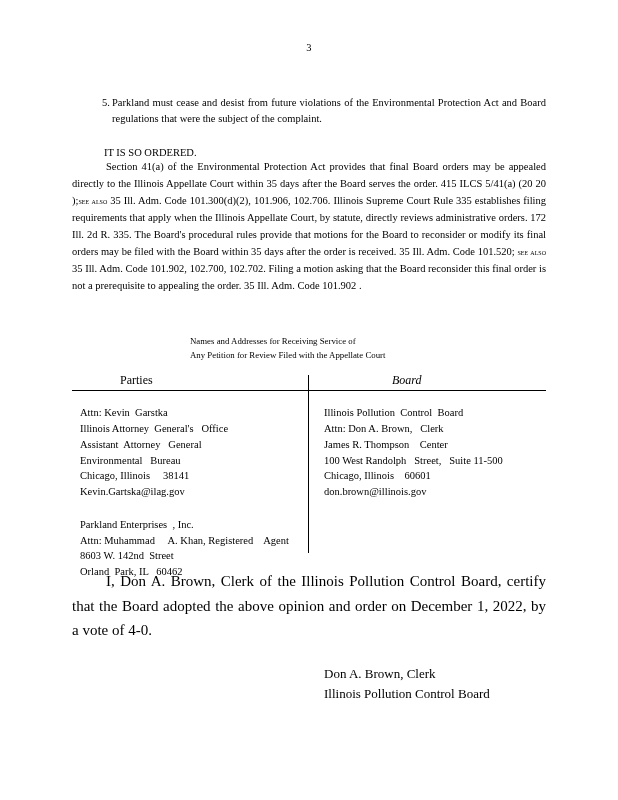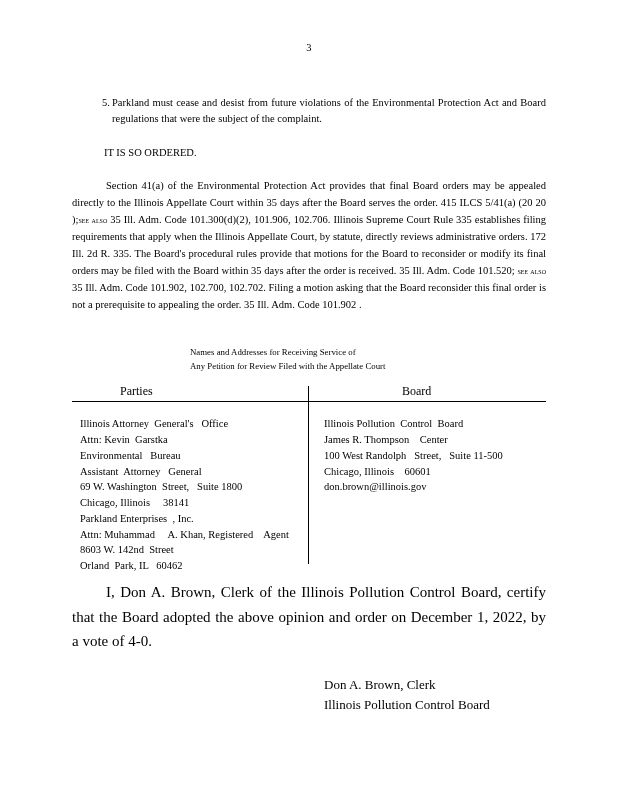--- a/index.html
+++ b/index.html
@@ -43,56 +43,56 @@
   .item-text {
     flex: 1;
     text-align: justify;
   }
   .so-ordered {
     margin-top: 19px;
     font-size: 10.5px;
     padding-left: 32px;
   }
   .para {
-    margin-top: 19px;
     font-size: 10.5px;
     line-height: 1.62;
     text-align: justify;
   }
   .para .indent {
     display: inline-block;
     width: 34px;
   }
   .smallcaps {
     font-size: 8.6px;
     font-variant: small-caps;
   }
   .service-heading {
-    margin-top: 32px;
+    margin-top: 40px;
     font-size: 8.8px;
     line-height: 1.7;
     padding: 0 90px 0 118px;
     text-align: justify;
   }
   .service-heading .line2 {
     display: block;
   }
   .cols-head {
     margin-top: 10px;
     position: relative;
     font-size: 12px;
     height: 16px;
   }
   .cols-head .left-h {
     position: absolute;
     left: 48px;
   }
   .cols-head .right-h {
     position: absolute;
-    left: 330px;
+    left: 320px;
+    font-style: italic;
   }
   .rule {
     border-top: 1px solid #000;
     margin-top: 1px;
     width: 100%;
   }
   .addr-wrap {
     position: relative;
     margin-top: 14px;
     min-height: 160px;
@@ -115,20 +115,21 @@
     top: 0;
     width: 220px;
   }
   .addr-right {
     position: absolute;
     left: 252px;
     top: 0;
     width: 230px;
   }
   .addr-block + .addr-block {
+    margin-top: 17px;
   }
   .addr-line {
     white-space: pre;
   }
   .certify {
     margin-top: 4px;
     font-size: 15px;
     line-height: 1.62;
     text-align: justify;
   }
@@ -170,38 +171,39 @@
     <span class="left-h">Parties</span>
     <span class="right-h">Board</span>
   </div>
   <div class="rule"></div>
 
   <div class="addr-wrap">
     <div class="divider"></div>
 
     <div class="addr-col addr-left">
       <div class="addr-block">
+        <div class="addr-line">Attn: Kevin  Garstka</div>
         <div class="addr-line">Illinois Attorney  General's   Office</div>
-        <div class="addr-line">Attn: Kevin  Garstka</div>
+        <div class="addr-line">Assistant  Attorney   General</div>
         <div class="addr-line">Environmental   Bureau</div>
-        <div class="addr-line">Assistant  Attorney   General</div>
-        <div class="addr-line">69 W. Washington  Street,   Suite 1800</div>
         <div class="addr-line">Chicago, Illinois     38141</div>
+        <div class="addr-line">Kevin.Gartska@ilag.gov</div>
       </div>
       <div class="addr-block">
         <div class="addr-line">Parkland Enterprises  , Inc.</div>
         <div class="addr-line">Attn: Muhammad     A. Khan, Registered    Agent</div>
         <div class="addr-line">8603 W. 142nd  Street</div>
         <div class="addr-line">Orland  Park, IL   60462</div>
       </div>
     </div>
 
     <div class="addr-col addr-right">
       <div class="addr-block">
         <div class="addr-line">Illinois Pollution  Control  Board</div>
+        <div class="addr-line">Attn: Don A. Brown,   Clerk</div>
         <div class="addr-line">James R. Thompson    Center</div>
         <div class="addr-line">100 West Randolph   Street,   Suite 11-500</div>
         <div class="addr-line">Chicago, Illinois    60601</div>
         <div class="addr-line">don.brown@illinois.gov</div>
       </div>
     </div>
   </div>
 
   <div class="certify">
     <span class="indent"></span><span>I, Don A. Brown,  Clerk  of the Illinois  Pollution Control   Board,  certify  that the Board adopted   the above  opinion   and order  on December     1, 2022,  by a vote of 4-0.</span>

